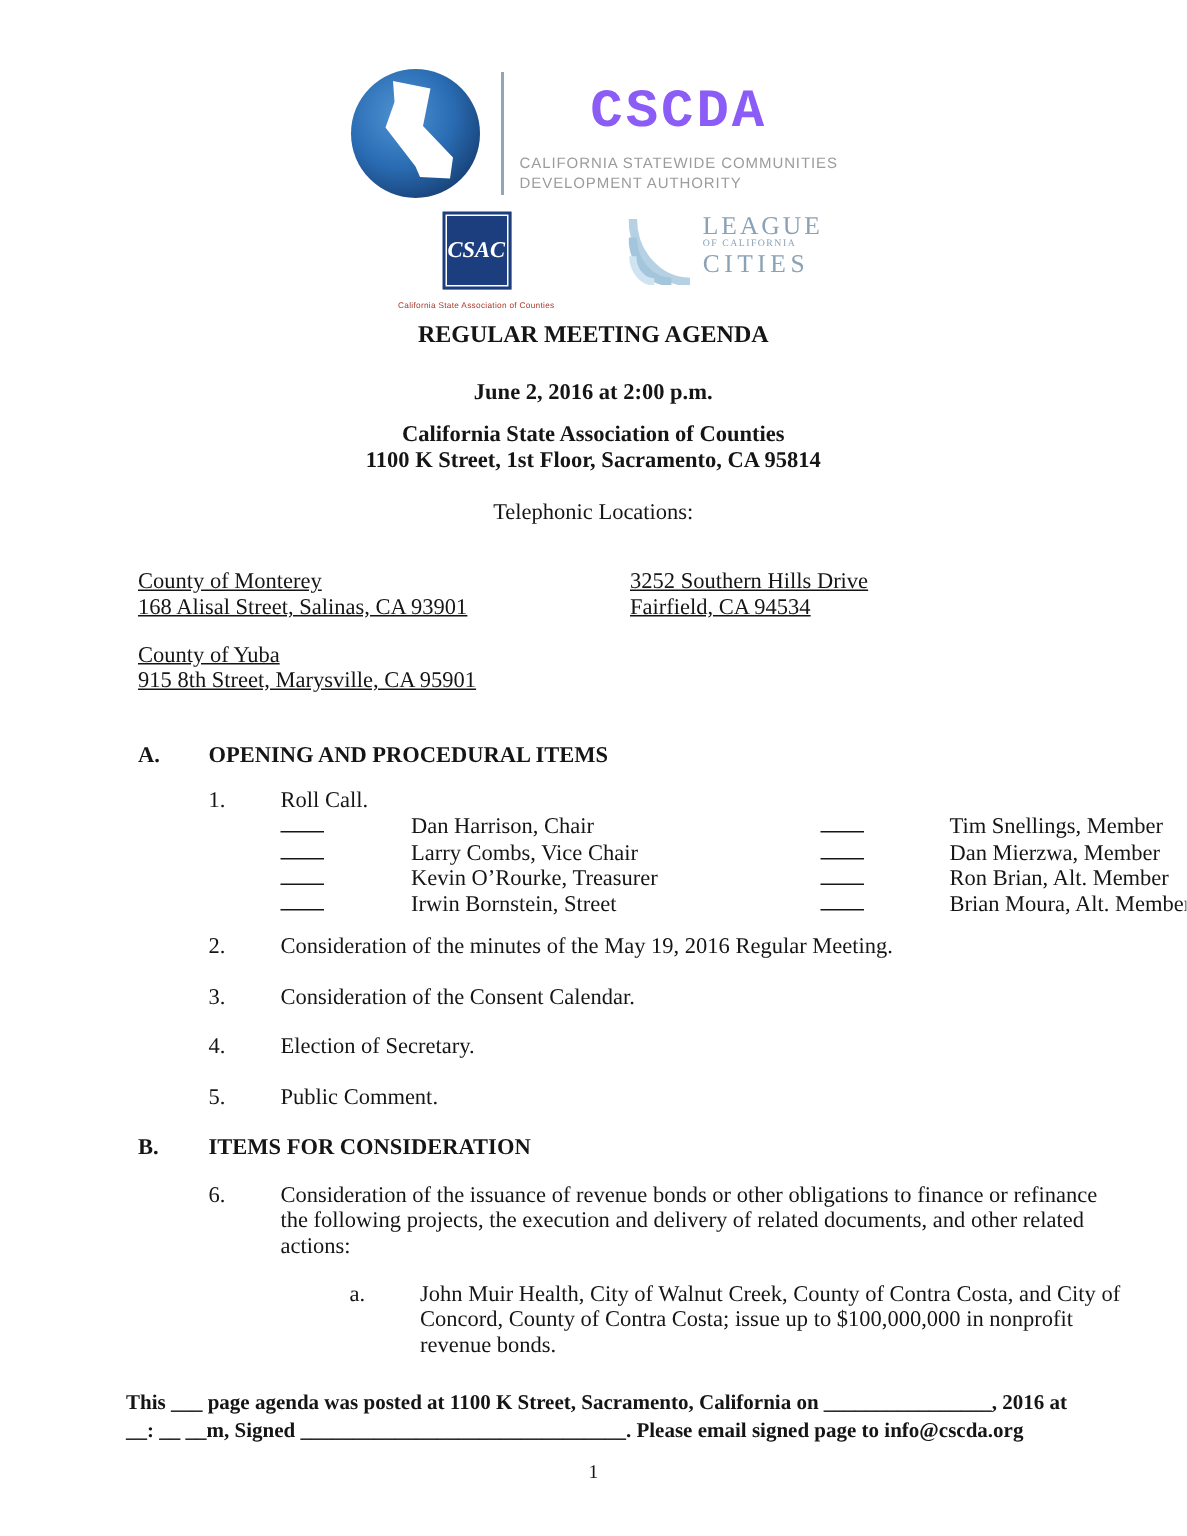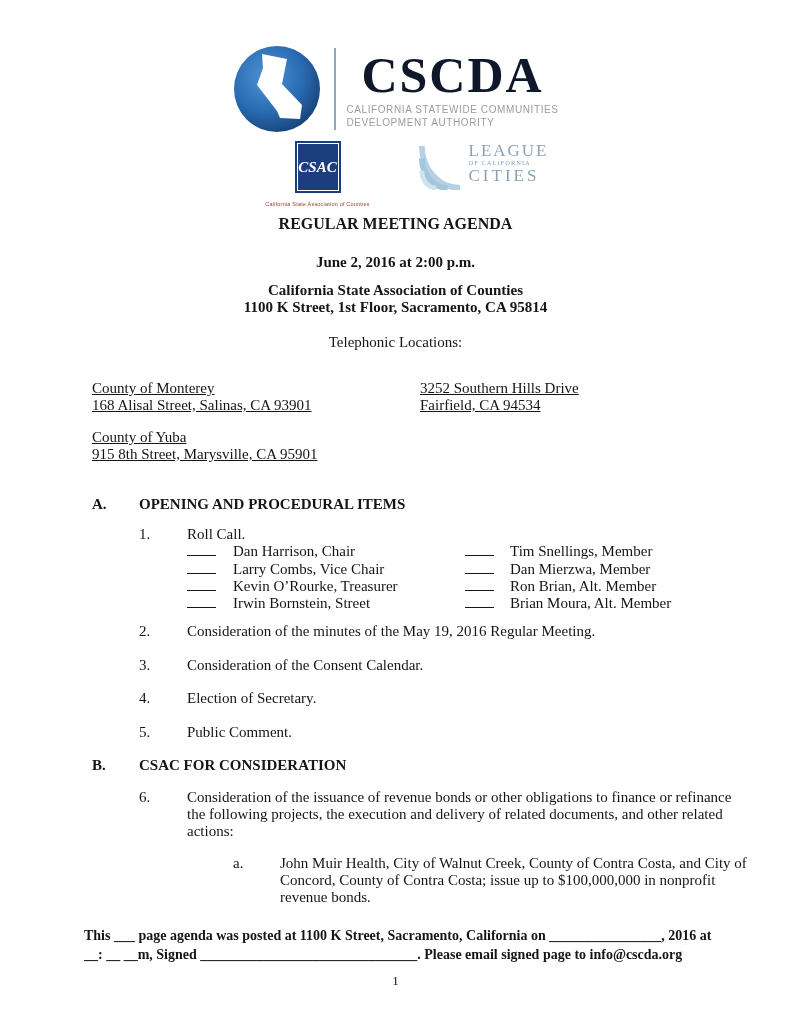--- a/index.html
+++ b/index.html
@@ -11,22 +11,22 @@
   .abs{position:absolute;}
   .center{left:0;right:0;text-align:center;}
   .bold{font-weight:bold;}
 
   
   .logo-main{top:44px;display:flex;justify-content:center;align-items:center;width:100%;}
   .logo-circle{width:90px;height:90px;flex:0 0 90px;}
   .logo-divider{width:2px;height:82px;background:#93a6b8;margin:0 10px 0 12px;}
   .logo-textblock{display:flex;flex-direction:column;align-items:center;}
   .logo-acronym{
-    font-family:Liberation Serif, serif;font-weight:bold;font-size:50px;
-    line-height:50px;color:#0f172a;letter-spacing:2px;
+    font-family:Liberation Mono, monospace;font-weight:bold;font-size:36px;
+    line-height:50px;color:#8b5cf6;letter-spacing:2px;
   }
   .logo-sub{
     font-family:Liberation Sans, sans-serif;font-size:10px;line-height:13px;
     color:#9a9c9e;letter-spacing:0.6px;margin-top:3px;
   }
 
   
   .affil-row{top:141px;display:flex;justify-content:center;align-items:flex-start;gap:26px;width:100%;}
   .csac-wrap{display:flex;flex-direction:column;align-items:center;width:150px;}
   .csac-box{
@@ -65,21 +65,21 @@
   
   .sec-head{display:flex;padding-left:92px;left:0;right:0;}
   .sec-letter{flex:0 0 47px;font-weight:bold;}
   .sec-title{font-weight:bold;}
   .item-row{display:flex;padding-left:139px;left:0;right:0;}
   .item-num{flex:0 0 48px;}
   .item-text{flex:0 0 auto;max-width:556px;}
   .sec-a{top:496px;}
   .item-1{top:526px;}
   .rc-block{top:543px;left:0;right:0;}
-  .rc-row{display:flex;padding-left:187px;height:17.3px;align-items:flex-end;}
+  .rc-row{display:flex;padding-left:187px;height:17.3px;align-items:flex-end;gap:41px;}
   .rc-blank-l{flex:0 0 46px;}
   .rc-name-l{flex:0 0 232px;}
   .rc-blank-r{flex:0 0 45px;}
   .rc-name-r{flex:0 0 auto;}
   .rc-line{display:inline-block;width:29px;border-bottom:1.6px solid #161616;height:13px;}
   .item-2{top:623px;}
   .item-3{top:657px;}
   .item-4{top:690px;}
   .item-5{top:724px;}
   .sec-b{top:757px;}
@@ -215,21 +215,21 @@
     <span class="item-num">4.</span>
     <span class="item-text">Election of Secretary.</span>
   </div>
   <div class="abs item-row item-5">
     <span class="item-num">5.</span>
     <span class="item-text">Public Comment.</span>
   </div>
 
   <div class="abs sec-head sec-b">
     <span class="sec-letter">B.</span>
-    <span class="sec-title">CSAC FOR CONSIDERATION</span>
+    <span class="sec-title">ITEMS FOR CONSIDERATION</span>
   </div>
 
   <div class="abs item-row item-6">
     <span class="item-num">6.</span>
     <span class="item-text">Consideration of the issuance of revenue bonds or other obligations to finance or refinance the following projects, the execution and delivery of related documents, and other related actions:</span>
   </div>
 
   <div class="abs sub-a">
     <span class="sub-letter">a.</span>
     <span class="sub-text">John Muir Health, City of Walnut Creek, County of Contra Costa, and City of Concord, County of Contra Costa; issue up to $100,000,000 in nonprofit revenue bonds.</span>

